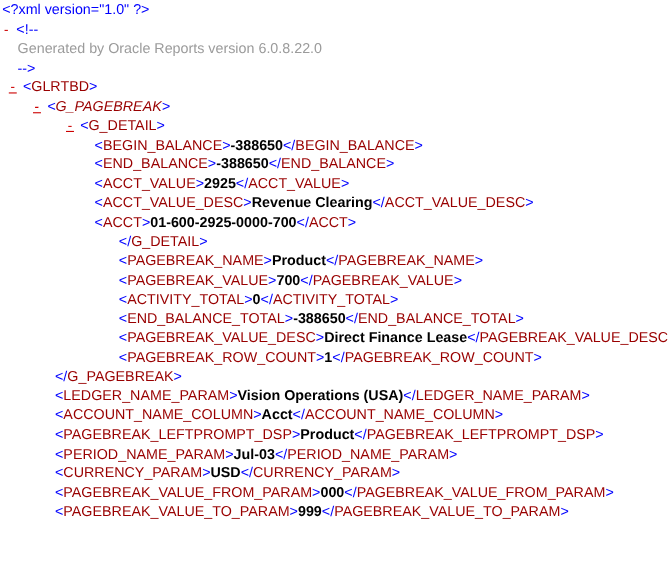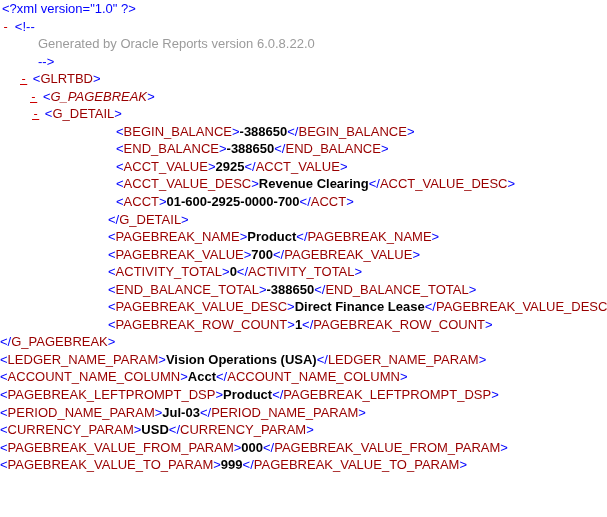--- a/index.html
+++ b/index.html
@@ -8,27 +8,27 @@
     background: #fff;
     font-family: "Segoe UI", Tahoma, Geneva, Verdana, sans-serif;
     font-size: 13px;
     line-height: 1.35;
     color: #000;
     white-space: nowrap;
     width: 607px;
   }
   .line { display: block; }
   .i1 { padding-left: 2px; }
-  .i2 { padding-left: 20px; }
-  .i3 { padding-left: 38px; }
+  .i2 { padding-left: 8px; }
+  .i3 { padding-left: 16px; }
   .i4 { padding-left: 30px; font-style: italic; }
-  .i5 { }
-  .i6 { padding-left: 32px; }
+  .i5 { padding-left: 50px; }
+  .i6 { padding-left: 60px; }
   .i7 { padding-left: 108px; }
-  .i8 { padding-left: 116px; }
+  .i8 { padding-left: 86px; }
 
   .decl  { color: #0000ff; }
   .tag   { color: #990000; }
   .punct { color: #0000ff; }
   .val   { color: #000000; font-weight: bold; }
   .comment { color: #9b9b9b; }
   .toggle { color: #cc0000; font-family: monospace; font-size: 12px; cursor: pointer; user-select: none; margin-right: 2px; }
   a.toggle { text-decoration: underline; }
   .toggle.idle { text-decoration: none; cursor: default; }
 </style>

